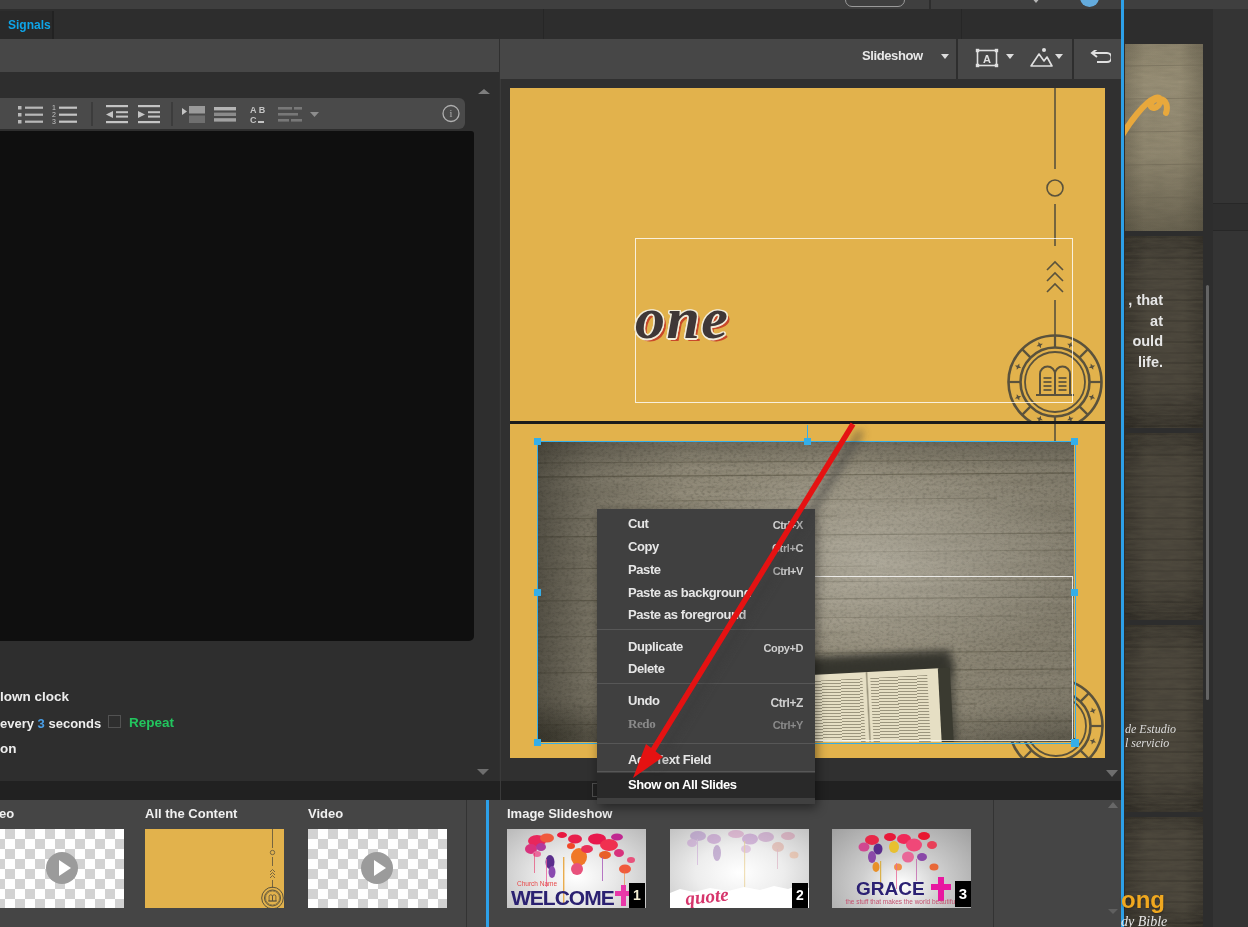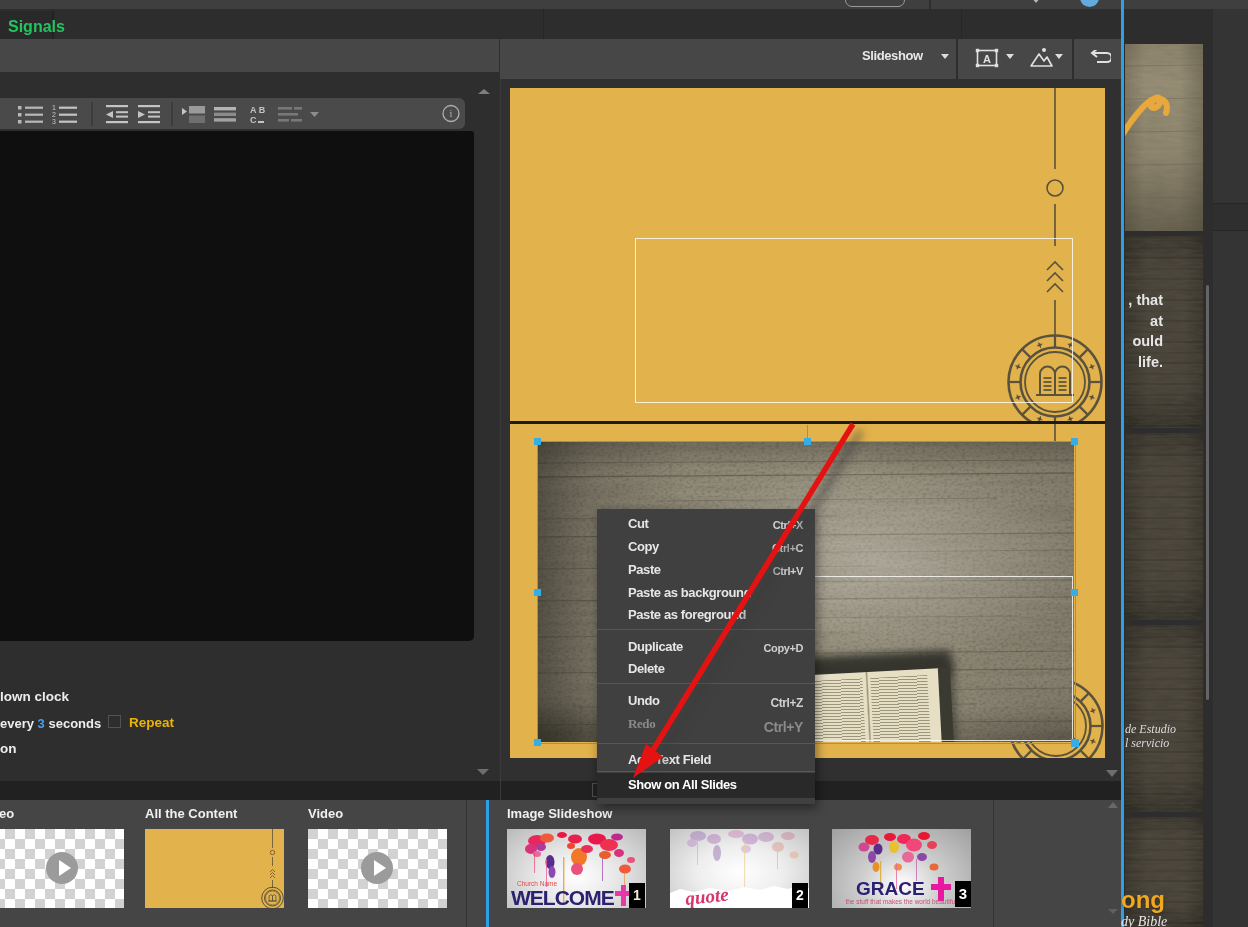--- a/index.html
+++ b/index.html
@@ -14,21 +14,21 @@
 <div class="abs" style="left:0;top:0;width:1248px;height:9px;background:#3f3f3f;"></div>
 <div class="abs" style="left:845px;top:-8px;width:58px;height:13px;border:1.5px solid #9a9a9a;border-radius:7px;"></div>
 <div class="abs" style="left:929px;top:0;width:2px;height:9px;background:#2e2e2e;"></div>
 <div class="abs" style="left:1031px;top:-3px;width:0;height:0;border-left:5px solid transparent;border-right:5px solid transparent;border-top:6px solid #b5b5b5;"></div>
 <div class="abs" style="left:1080px;top:-12px;width:19px;height:19px;border-radius:50%;background:#64abdd;"></div>
 
 <div class="abs" style="left:0;top:9px;width:1248px;height:30px;background:#2d2d2d;"></div>
 <div class="abs" style="left:0;top:11px;width:52px;height:28px;background:#292929;border-right:2px solid #222;"></div>
 <div class="abs" style="left:543px;top:9px;width:1px;height:30px;background:#262626;"></div>
 <div class="abs" style="left:961px;top:9px;width:1px;height:30px;background:#262626;"></div>
-<div class="abs b" style="left:8px;top:18px;font-size:16px;color:#22c55e;">Signals</div>
+<div class="abs b" style="left:8px;top:18px;font-size:12px;color:#0ea5e9;">Signals</div>
 
 <div class="abs" style="left:0;top:39px;width:499px;height:33px;background:#474747;"></div>
 <div class="abs" style="left:500px;top:39px;width:621px;height:40px;background:#474747;"></div>
 
 <div class="abs b" style="left:862px;top:48px;font-size:13px;letter-spacing:-0.4px;color:#e8e8e8;">Slideshow</div>
 <div class="abs" style="left:941px;top:54px;width:0;height:0;border-left:4.5px solid transparent;border-right:4.5px solid transparent;border-top:5px solid #ddd;"></div>
 <div class="abs" style="left:956px;top:39px;width:2px;height:40px;background:#2e2e2e;"></div>
 <svg class="abs" style="left:975px;top:48px;" width="24" height="20" viewBox="0 0 24 20">
   <rect x="2.5" y="2.5" width="19" height="15" fill="none" stroke="#e0e0e0" stroke-width="1.6"></rect>
   <rect x="0.8" y="0.8" width="3.4" height="3.4" fill="#e0e0e0"></rect>
@@ -126,21 +126,21 @@
 
   <circle cx="437" cy="11.5" r="8" fill="none" stroke="#b0b0b0" stroke-width="1.3"></circle>
   <text x="437" y="15.4" text-anchor="middle" font-size="10.5" font-family="Liberation Serif" fill="#b0b0b0">i</text>
 </svg>
 
 <div class="abs" style="left:0;top:131px;width:474px;height:510px;background:#0f0f0f;border-radius:0 3px 5px 0;"></div>
 
 <div class="abs b" style="left:0;top:689px;font-size:13.5px;color:#ededed;">lown clock</div>
 <div class="abs b" style="left:0;top:716px;font-size:13px;color:#ededed;">every <span style="color:#4a9fe8;">3</span> seconds</div>
 <div class="abs" style="left:108px;top:715px;width:11px;height:11px;border:1.5px solid #525252;background:transparent;"></div>
-<div class="abs b" style="left:129px;top:715px;font-size:13.5px;color:#eab308;">Repeat</div>
+<div class="abs b" style="left:129px;top:715px;font-size:13.5px;color:#22c55e;">Repeat</div>
 <div class="abs b" style="left:0;top:741px;font-size:13.5px;color:#ededed;">on</div>
 
 <div class="abs" style="left:477px;top:769px;width:0;height:0;border-left:6px solid transparent;border-right:6px solid transparent;border-top:6px solid #6e6e6e;"></div>
 
 <div class="abs" style="left:500px;top:79px;width:621px;height:702px;background:#303030;border-left:1px solid #3a3a3a;"></div>
 
 <div class="abs" style="left:510px;top:88px;width:595px;height:333px;background:#e2b24c;overflow:hidden;">
   <svg width="595" height="333" viewBox="0 0 595 333" style="position:absolute;left:0;top:0;">
     <g stroke="#5a523c" stroke-width="1.6" fill="none">
       <line x1="545" y1="0" x2="545" y2="81"></line>
@@ -187,20 +187,21 @@
             <line x1="-11.5" y1="8" x2="-3.5" y2="8"></line>
           <line x1="3.5" y1="-4" x2="11.5" y2="-4"></line>
             <line x1="3.5" y1="0" x2="11.5" y2="0"></line>
           <line x1="3.5" y1="4" x2="11.5" y2="4"></line>
             <line x1="3.5" y1="8" x2="11.5" y2="8"></line>
         </g>
       </g>
     </g>
   </svg>
   <div class="abs" style="left:125px;top:150px;width:436px;height:163px;border:1px solid rgba(255,255,255,0.8);"></div>
+  <div class="abs" style="left:125px;top:200px;font-family:'Liberation Serif',serif;font-weight:bold;font-style:italic;font-size:60px;line-height:1;color:#3f3737;letter-spacing:1.5px;text-shadow:-1.2px -1.2px 0 #f2ecd9,1.2px -1.2px 0 #f2ecd9,-1.2px 1.2px 0 #f2ecd9,1.2px 1.2px 0 #f2ecd9,0 -1.5px 0 #f2ecd9,0 1.5px 0 #f2ecd9,-1.5px 0 0 #f2ecd9,1.5px 0 0 #f2ecd9,3px 3px 0 #c8492a;">one</div>
 </div>
 
 <div class="abs" style="left:510px;top:421px;width:595px;height:3px;background:#1b1b1b;"></div>
 
 <div class="abs" style="left:510px;top:424px;width:595px;height:334px;background:#e2b24c;overflow:hidden;">
   <svg width="595" height="334" viewBox="0 0 595 334" style="position:absolute;left:0;top:0;">
     <g stroke="#5a523c" stroke-width="1.6" fill="none">
       <line x1="545" y1="0" x2="545" y2="17"></line>
     </g>
     <use href="#emblem1" x="0" y="0" transform="translate(1,8)"></use>
@@ -494,21 +495,21 @@
     <div class="abs" style="left:31px;top:76px;">Paste as background</div>
     <div class="abs" style="left:31px;top:98px;">Paste as foreground</div>
     <div class="abs" style="left:0;top:120px;width:100%;height:1px;background:rgba(255,255,255,0.12);"></div>
     <div class="abs" style="left:31px;top:130px;">Duplicate</div>
       <div class="abs" style="right:12px;top:133px;font-size:11px;color:#d0d0d0;">Copy+D</div>
     <div class="abs" style="left:31px;top:152px;">Delete</div>
     <div class="abs" style="left:0;top:174px;width:100%;height:1px;background:rgba(255,255,255,0.12);"></div>
     <div class="abs" style="left:31px;top:184px;">Undo</div>
       <div class="abs" style="right:12px;top:187px;font-size:12px;color:#d0d0d0;">Ctrl+Z</div>
     <div class="abs" style="left:31px;top:207px;color:#8a8a8a;font-family:Liberation Serif, serif;">Redo</div>
-      <div class="abs" style="right:12px;top:210px;font-size:14px;color:#8a8a8a;">Ctrl+Y</div>
+      <div class="abs" style="right:12px;top:210px;font-size:11px;color:#8a8a8a;">Ctrl+Y</div>
     <div class="abs" style="left:0;top:234px;width:100%;height:1px;background:rgba(255,255,255,0.12);"></div>
     <div class="abs" style="left:31px;top:243px;">Add Text Field</div>
     <div class="abs" style="left:0;top:262px;width:100%;height:1px;background:rgba(255,255,255,0.12);"></div>
     <div class="abs" style="left:0;top:264px;width:100%;height:25px;background:#292929;"></div>
     <div class="abs" style="left:31px;top:268px;color:#fff;">Show on All Slides</div>
   </div>
 </div>
 
 <svg class="abs" style="left:0;top:0;pointer-events:none;" width="1248" height="927" viewBox="0 0 1248 927">
   <defs>

